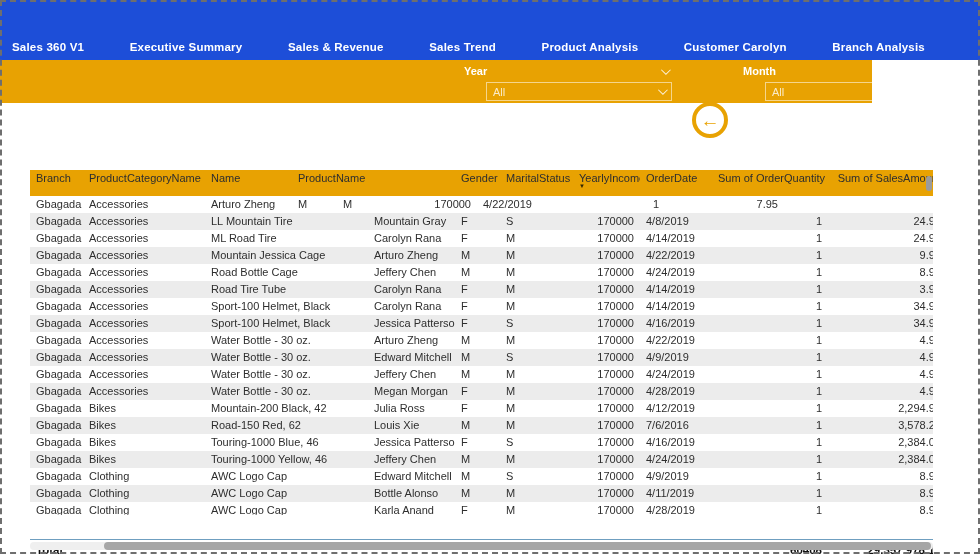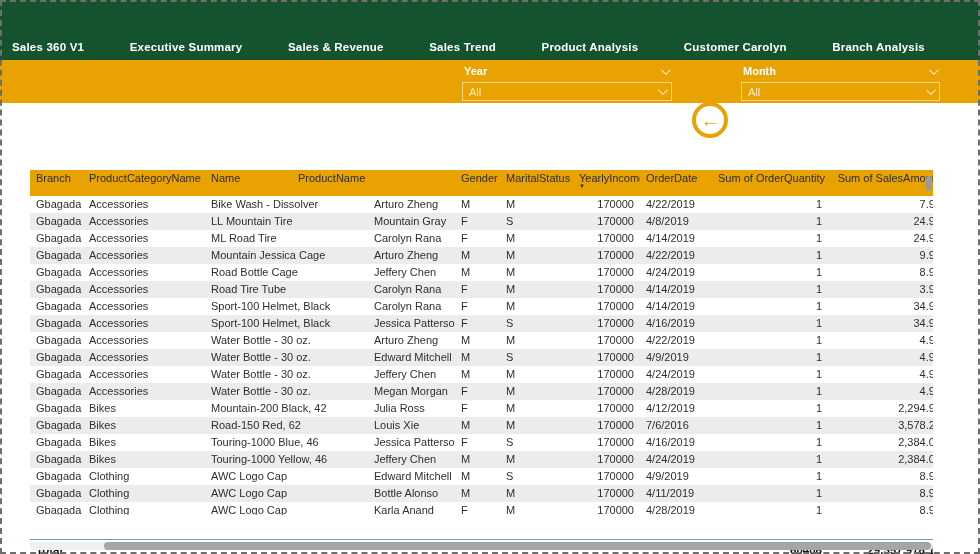--- a/index.html
+++ b/index.html
@@ -12,46 +12,46 @@
     background:#fff; overflow:hidden;
   }
   .ants {
     position:absolute; inset:0; border:2px dashed #6e6e6e;
     pointer-events:none; z-index:50;
   }
 
   
   .navbar {
     position:absolute; left:0; top:0; width:980px; height:60px;
-    background:#14532d; display:flex; align-items:flex-end;
+    background:#1d4ed8; display:flex; align-items:flex-end;
     justify-content:space-between; padding:0 55px 7px 12px;
   }
   .nav-item {
     color:#fff; font-size:11.5px; font-weight:600; letter-spacing:.2px;
     white-space:nowrap; cursor:pointer;
   }
   .nav-title { font-weight:700; }
 
   
   .filter-band {
-    position:absolute; left:0; top:60px; width:980px; height:43px;
+    position:absolute; left:0; top:60px; width:872px; height:43px;
     background:var(--accent);
   }
   .slicer { position:absolute; top:3px; }
   .slicer-year  { left:462px; width:210px; }
   .slicer-month { left:741px; width:199px; }
   .slicer-header {
     display:flex; align-items:center; justify-content:space-between;
     height:16px; padding:0 4px 0 2px;
   }
   .slicer-label { color:#fff; font-size:11px; font-weight:700; }
   .slicer-value {
     margin-top:3px; height:19px; border:1px solid rgba(255,255,255,.55);
     display:flex; align-items:center; justify-content:space-between;
-    padding:0 6px; cursor:pointer;
+    padding:0 6px; cursor:pointer;margin-left:24px;
   }
   .slicer-value-text { color:rgba(255,255,255,.78); font-size:11px; }
   .chev {
     width:7px; height:7px; border-right:1.5px solid rgba(255,255,255,.85);
     border-bottom:1.5px solid rgba(255,255,255,.85);
     transform:rotate(45deg) translateY(-2px); flex:0 0 auto;
   }
 
   
   .back-btn {
@@ -180,21 +180,20 @@
           <div>Sum of OrderQuantity</div>
         </div>
         <div class="cell hcell c9">
           <div>Sum of SalesAmount</div>
         </div>
       </div>
     <div class="tbody">
         <div class="trow">
           <div class="cell c0">Gbagada</div>
           <div class="cell c1">Accessories</div>
-          <div class="cell c2">Bike Wash - Dissolver</div>
           <div class="cell c3">Arturo Zheng</div>
           <div class="cell c4">M</div>
           <div class="cell c5">M</div>
           <div class="cell c6">170000</div>
           <div class="cell c7">4/22/2019</div>
           <div class="cell c8">1</div>
           <div class="cell c9">7.95</div>
         </div>
         <div class="trow alt">
           <div class="cell c0">Gbagada</div>

